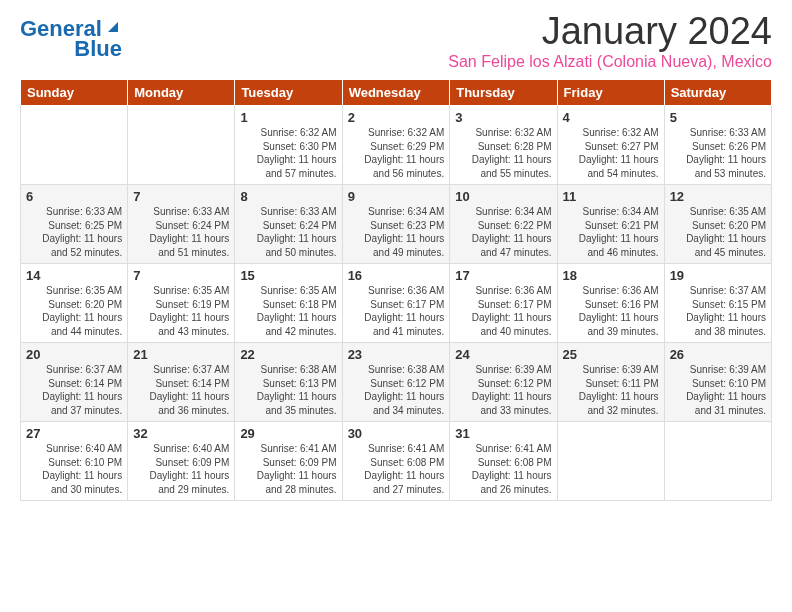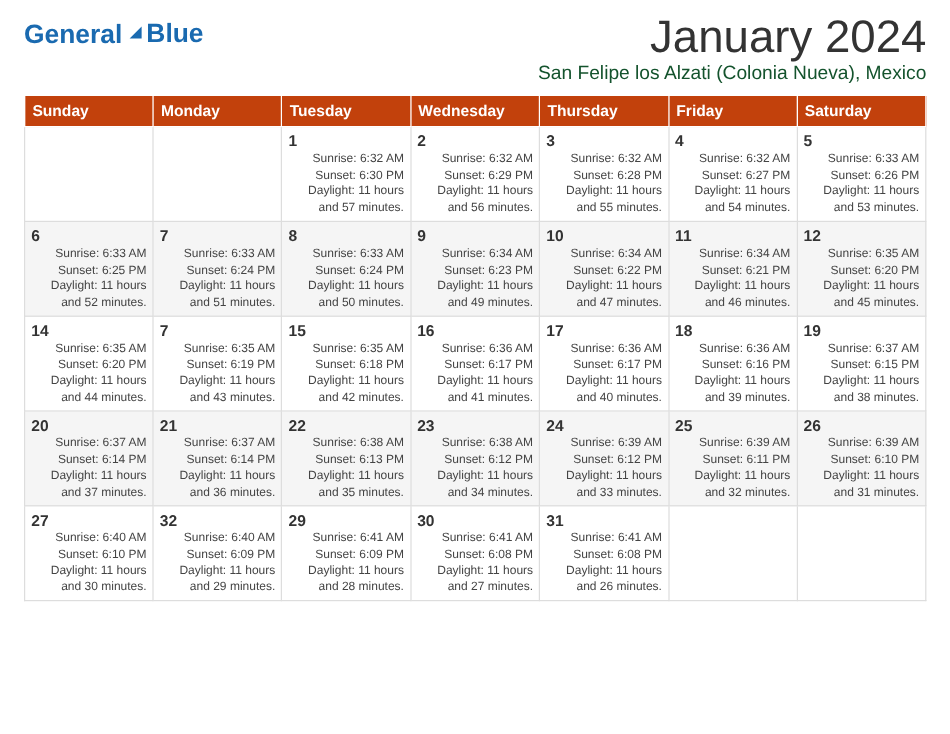--- a/index.html
+++ b/index.html
@@ -11,42 +11,42 @@
       padding: 10px 20px 20px 20px;
     }
     .header-area {
       display: flex;
       align-items: flex-start;
       justify-content: space-between;
       margin-bottom: 4px;
     }
     .logo {
       display: flex;
-      flex-direction: row;
-      align-items: center;
+      flex-direction: column;
+      align-items: flex-end;
       margin-top: 8px;
     }
     .logo-text {
       font-size: 22px;
       font-weight: bold;
       color: #333;
       line-height: 1;
     }
     .logo-text .blue { color: #1a6ab0; }
     .title-area {
       text-align: right;
     }
     .month-title {
       font-size: 38px;
       color: #333;
       font-weight: normal;
     }
     .subtitle {
       font-size: 16px;
-      color: #14532d;
+      color: #ec4899;
     }
     .calendar {
       width: 100%;
       border-collapse: collapse;
       margin-top: 8px;
     }
     .calendar th {
       background-color: #c2410c;
       color: #fff;
       text-align: left;

